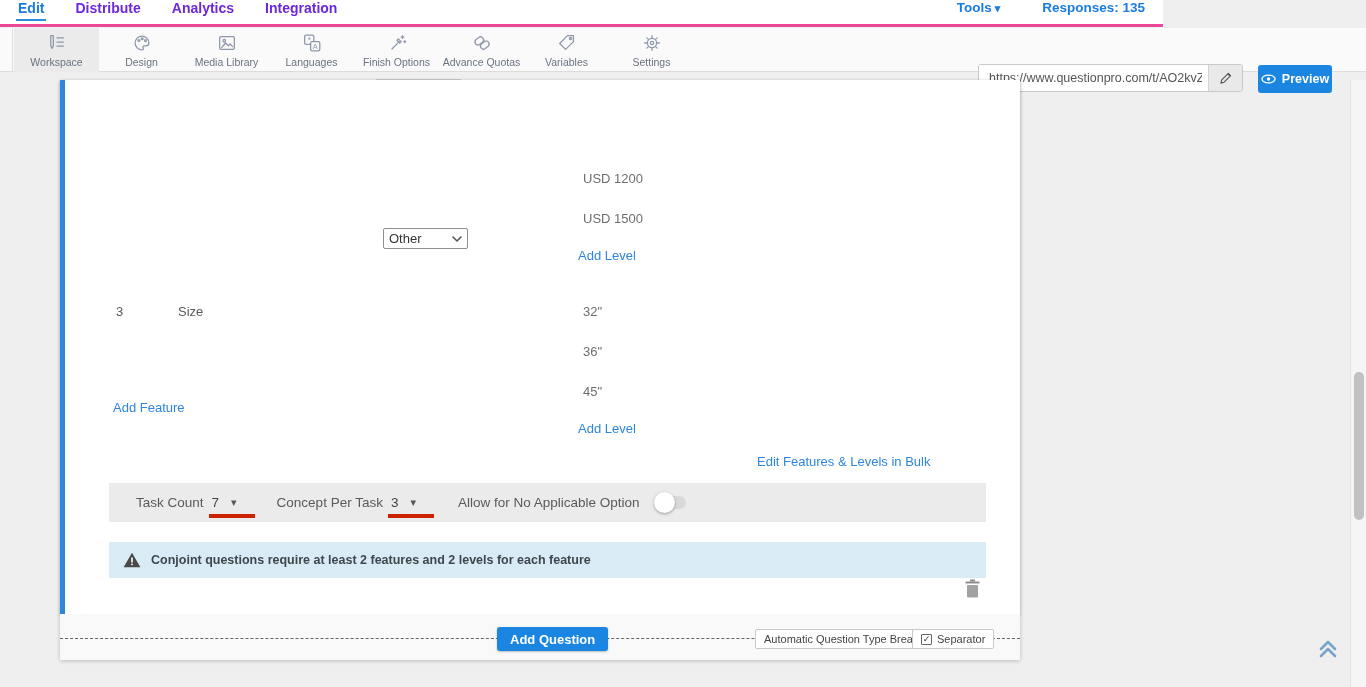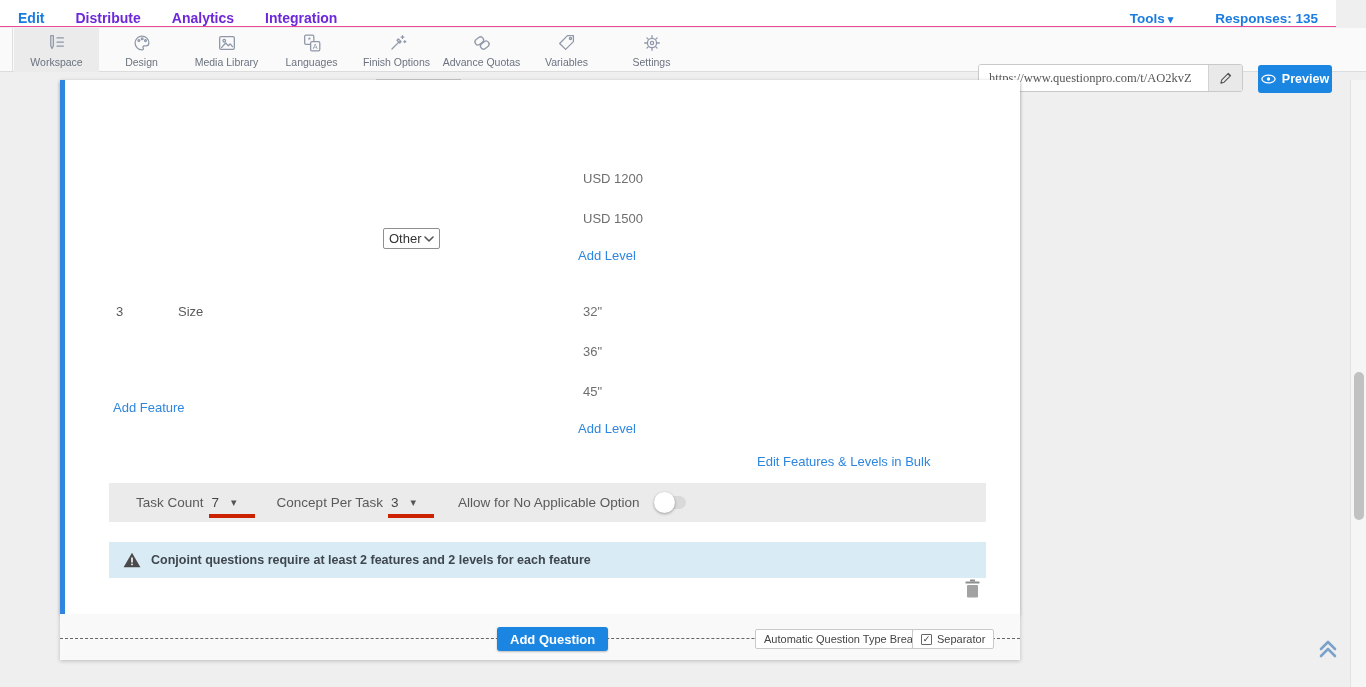--- a/index.html
+++ b/index.html
@@ -1,21 +1,21 @@
 <!DOCTYPE html>
 <html><head>
 <meta charset="utf-8">
 <style>
   * { margin:0; padding:0; box-sizing:border-box; }
   html,body { width:1366px; height:687px; font-family:"Liberation Sans", sans-serif; }
   .screen { position:relative; width:1366px; height:687px; background:#efefef; overflow:hidden; }
 
   
-  .topnav { position:absolute; left:0; top:0; width:1336px; height:27px; background:#ffffff;
-            border-bottom:1px solid #ec4899; display:flex; align-items:flex-end; }
+  .topnav { position:absolute; left:0; top:0; width:1163px; height:27px; background:#ffffff;
+            border-bottom:3px solid #ec4899; display:flex; align-items:flex-start; }
   .nav-left { display:flex; align-items:center; padding-left:18px; gap:31px; }
   .nav-item { font-size:14px; font-weight:700; color:#6d28d9; text-decoration:none; cursor:pointer; position:relative; }
   .nav-item.active { color:#1a7ce0; }
   .nav-item.active::after { content:""; position:absolute; left:-2px; right:-2px; bottom:-5px; height:2px; background:#2a8ce2; }
   .nav-right { margin-left:auto; display:flex; align-items:center; gap:42px; padding-right:18px; }
   .nav-blue { font-size:13.5px; font-weight:700; color:#1a7ce0; cursor:pointer; }
   .caret { font-size:11px; color:#1a7ce0; margin-left:3px; }
 
   
   .toolbar { position:absolute; left:0; top:28px; width:1366px; height:44px; background:#fafafa;
@@ -24,38 +24,38 @@
   .tb-btn { position:absolute; top:0; width:85px; height:44px; display:flex; flex-direction:column;
             align-items:center; justify-content:flex-start; padding-top:4px; cursor:pointer; }
   .tb-btn.active { background:#ebebeb; }
   .tb-btn svg { width:22px; height:22px; stroke:#8f98a9; fill:none; stroke-width:1.4; stroke-linecap:round; stroke-linejoin:round; }
   .tb-label { font-size:10.5px; color:#6b7380; margin-top:2px; white-space:nowrap; }
   .tb-artifact { position:absolute; left:376px; top:79px; width:85px; height:1px; background:#c9c9c9; }
 
   .url-group { position:absolute; left:978px; top:36px; width:265px; height:28px; border:1px solid #c9c9c9;
                border-radius:3px; background:#fff; display:flex; overflow:hidden; }
   .url-input { flex:1; border:none; outline:none; font-size:12.5px; color:#555; padding:0 6px 0 10px;
-               font-family:Liberation Serif, serif; background:#fff; }
+               font-family:Liberation Sans, sans-serif; background:#fff; }
   .url-pencil { width:34px; background:#e9e9e9; border:none; border-left:1px solid #d2d2d2; cursor:pointer;
                 display:flex; align-items:center; justify-content:center; }
   .btn-preview { position:absolute; left:1258px; top:37px; width:74px; height:28px; background:#1b86e2;
                  border:none; border-radius:3px; color:#fff; font-size:12.5px; font-weight:700; cursor:pointer;
                  display:flex; align-items:center; justify-content:center; gap:6px; font-family:"Liberation Sans", sans-serif; }
 
   
   .card { position:absolute; left:60px; top:80px; width:960px; height:580px; background:#f9f9f9;
           box-shadow:0 1px 4px rgba(0,0,0,.22); }
   .qarea { position:absolute; left:0; top:0; width:960px; height:534px; background:#ffffff;
            border-left:5px solid #2e86de; box-shadow:0 2px 3px rgba(0,0,0,.18); }
   .abs { position:absolute; white-space:nowrap; }
   .lvl { font-size:13px; color:#6e6e6e; }
   .link { font-size:13px; color:#2e86de; cursor:pointer; }
   .rowtxt { font-size:13px; color:#5a5a5a; }
 
-  .fake-select { position:absolute; left:318px; top:148px; width:57px; height:21px; border:1px solid #8f8f8f;
+  .fake-select { position:absolute; left:318px; top:148px; width:85px; height:21px; border:1px solid #8f8f8f;
                  border-radius:2px; background:#fff; display:flex; align-items:center; padding:0 5px; cursor:pointer; }
   .fake-select span { font-size:13px; color:#333; flex:1; }
 
   .settings-bar { position:absolute; left:44px; top:403px; width:877px; height:39px; background:#ebebeb;
                   display:flex; align-items:center; padding-left:27px; }
   .sb-label { font-size:13.5px; color:#5a5a5a; }
   .sb-valwrap { position:relative; display:flex; align-items:center; margin-left:8px; margin-right:40px; cursor:pointer; }
   .sb-value { font-size:13.5px; color:#444; }
   .sb-caret { font-size:11px; color:#555; margin-left:12px; }
   .red-underline { position:absolute; left:-3px; bottom:-8px; width:46px; height:4px; background:#cc2200; }

